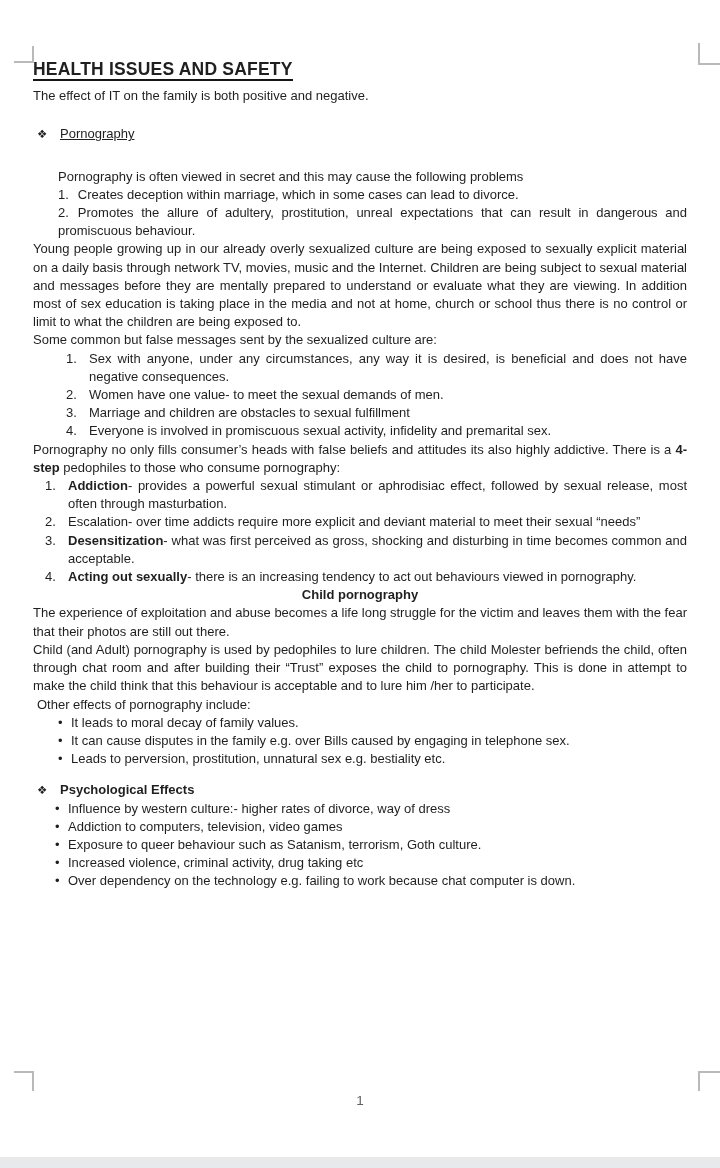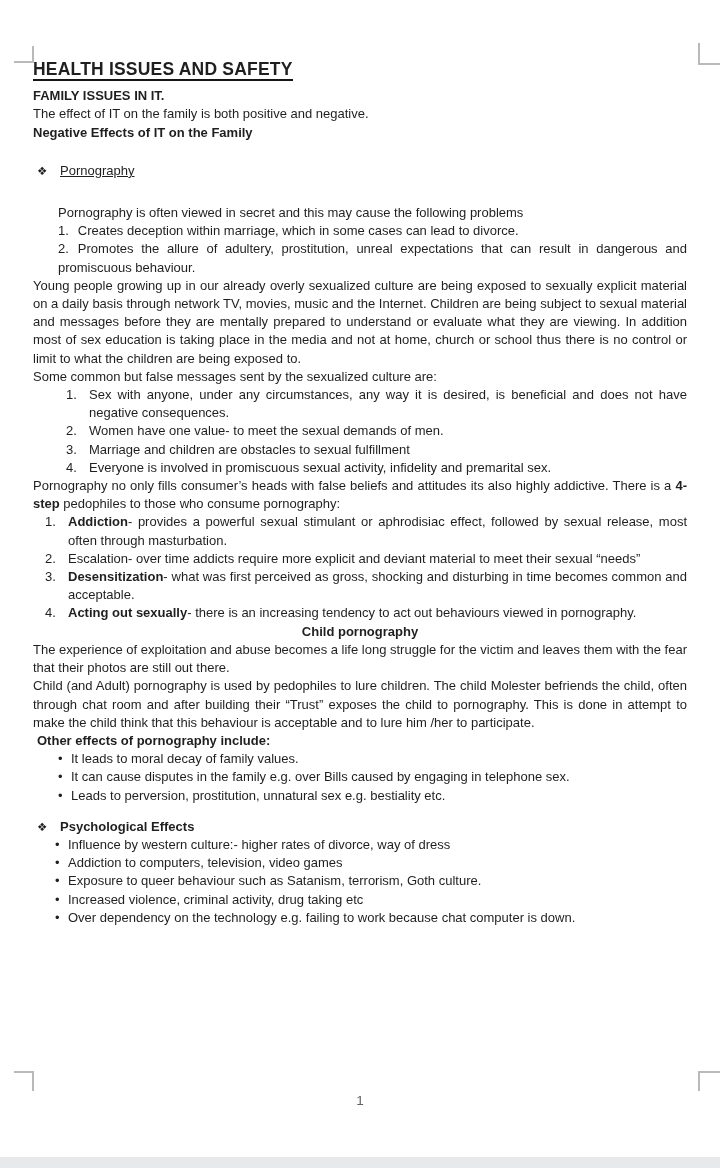--- a/index.html
+++ b/index.html
@@ -11,21 +11,21 @@
   .content p{margin:0;}
   .title{font-size:17.5px;font-weight:bold;letter-spacing:.2px;margin:0 0 6px 0;}
   .title span{border-bottom:2px solid #151515;padding-bottom:1px;display:inline-block;}
   .h-bold{font-weight:bold;}
   .mt-family{margin-top:13px;}
   .mt-negative{margin-top:20px;}
   .mt-porn{margin-top:20px;}
   .mt-some{margin-top:19px;}
   .mt-addictive{margin-top:12px;}
   .mt-child{margin-top:10px;text-align:center;}
-  .mt-other{margin-top:15px;font-weight:bold;}
+  .mt-other{margin-top:15px;}
   .mt-psych{margin-top:13px;}
   .just{text-align:justify;}
   .diamond-row{display:flex;padding-left:4px;}
   .diamond-glyph{width:23px;flex:none;font-size:11.5px;}
   .underline{text-decoration:underline;}
   
   .plist{padding-left:25px;margin-top:24px;}
   .pnum{margin-right:9px;}
   
   .msg-list{padding-left:33px;}
@@ -56,24 +56,22 @@
 
   <div class="mark mark-tl"></div>
   <div class="mark mark-tr"></div>
   <div class="mark mark-bl"></div>
   <div class="mark mark-br"></div>
 
   <div class="content">
 
     <h1 class="title"><span>HEALTH ISSUES AND SAFETY</span></h1>
 
-    <p class="h-bold mt-family">FAMILY ISSUES IN IT.</p>
     <p>The effect of IT on the family is both positive and negative.</p>
 
-    <p class="h-bold mt-negative">Negative Effects of IT on the Family</p>
 
     <div class="diamond-row mt-porn">
       <span class="diamond-glyph">❖</span>
       <span class="underline">Pornography</span>
     </div>
 
     <div class="plist">
       <p>Pornography is often viewed in secret and this may cause the following problems</p>
       <p><span class="pnum">1.</span><span>Creates deception within marriage, which in some cases can lead to divorce.</span></p>
       <p class="just"><span class="pnum">2.</span><span>Promotes the allure of adultery, prostitution, unreal expectations that can result in dangerous and promiscuous behaviour.</span></p>

